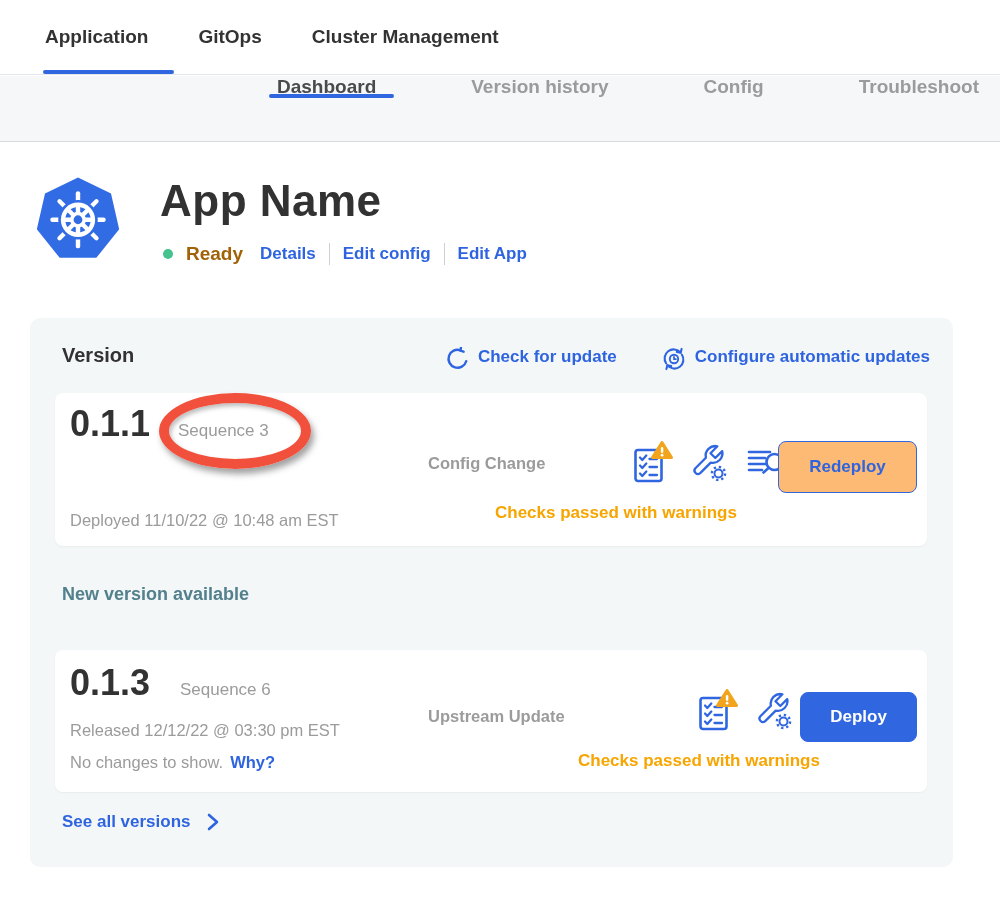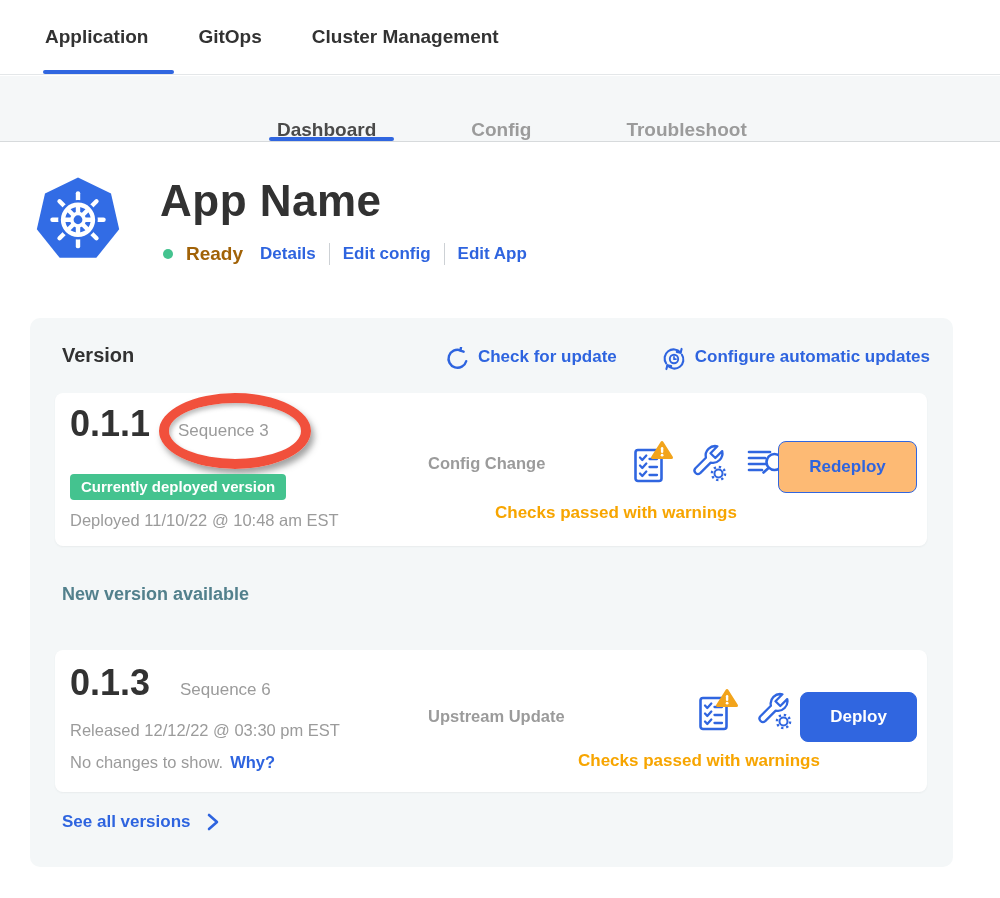--- a/index.html
+++ b/index.html
@@ -10,21 +10,21 @@
   
   .nav1 { position:absolute; left:0; top:0; width:1000px; height:75px; background:#fff;
           display:flex; align-items:stretch; padding-left:45px; gap:50px; border-bottom:1px solid #e4e7e9; }
   .nav1 .tab { position:relative; display:flex; align-items:center; font-size:19px; font-weight:700;
                color:#323232; cursor:pointer; }
   .nav1 .tab.active::after { content:""; position:absolute; left:-2px; right:-26px; bottom:0;
                height:4px; background:#3066e0; border-radius:2px; }
 
   
   .nav2 { position:absolute; left:0; top:76px; width:1000px; height:66px; background:#f5f7f8;
-          border-bottom:1px solid #d7dadc; display:flex; align-items:flex-end; padding-left:277px; gap:95px; }
+          border-bottom:1px solid #d7dadc; display:flex; align-items:flex-start; padding-left:277px; gap:95px; }
   .nav2 .tab { position:relative; display:flex; align-items:center; font-size:19px; font-weight:600;
                color:#9b9b9b; white-space:nowrap; cursor:pointer; }
   .nav2 .tab.active { color:#4a4a4a; font-weight:700; }
   .nav2 .tab.active::after { content:""; position:absolute; left:-8px; right:-18px; bottom:0;
                height:4px; background:#3066e0; border-radius:2px; }
 
   
   .logo { position:absolute; left:34px; top:174px; width:88px; height:88px; }
   .app-title { position:absolute; left:160px; top:176px; font-size:44px; font-weight:800;
                color:#323232; letter-spacing:.5px; }
@@ -79,20 +79,21 @@
 <div id="canvas">
 
   <div class="nav1">
     <div class="tab active">Application</div>
     <div class="tab">GitOps</div>
     <div class="tab">Cluster Management</div>
   </div>
 
   <div class="nav2">
     <div class="tab active">Dashboard</div>
+    <div class="tab">Version history</div>
     <div class="tab">Config</div>
     <div class="tab">Troubleshoot</div>
   </div>
 
   <svg class="logo" viewBox="0 0 100 100">
     <polygon points="50,4 87.5,22.1 96.8,62.7 70.8,95.3 29.2,95.3 3.2,62.7 12.5,22.1" fill="#326ce5"></polygon>
     <g stroke="#ffffff" stroke-width="5" stroke-linecap="round">
       <line x1="50" y1="52" x2="50" y2="22"></line>
       <line x1="50" y1="52" x2="50" y2="82"></line>
       <line x1="50" y1="52" x2="21" y2="52"></line>
@@ -140,21 +141,20 @@
           <polyline points="12,9.8 12,12.2 13.9,12.2" stroke-width="1.7"></polyline>
         </svg>
         <span>Configure automatic updates</span>
       </div>
     </div>
 
     <div class="card card1">
       <div class="ver-num" style="top:10px">0.1.1</div>
       <div class="seq" style="left:123px; top:28px">Sequence 3</div>
       <div class="annotation-ellipse"></div>
-      <div class="badge">Currently deployed version</div>
       <div class="muted" style="position:absolute; left:15px; top:118px">Deployed 11/10/22 @ 10:48 am EST</div>
 
       <div class="muted-bold" style="position:absolute; left:373px; top:61px">Config Change</div>
 
       <div class="icon-row" style="left:578px; top:47px">
         <svg class="status-icon" width="40" height="44" viewBox="0 0 40 44" fill="none">
           <rect x="2.5" y="10" width="26" height="31" rx="2.5" stroke="#3066e0" stroke-width="2.6"></rect>
           <g stroke="#3066e0" stroke-width="2.3" stroke-linecap="round" stroke-linejoin="round">
             <polyline points="7,17.5 9.3,20 13.3,15.5"></polyline>
               <line x1="16.5" y1="19" x2="24" y2="19"></line>

